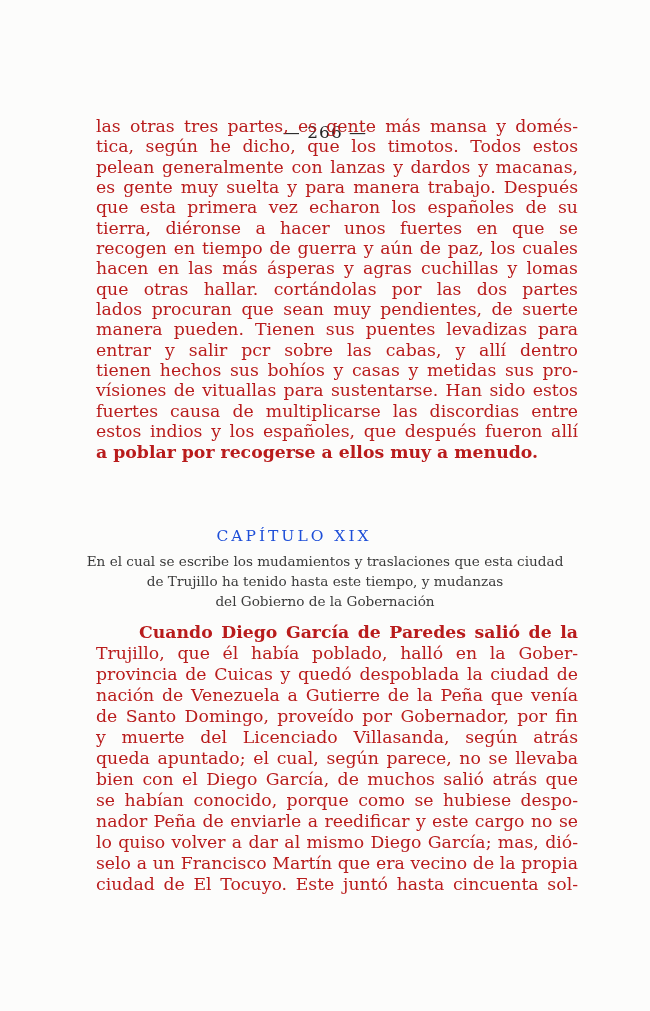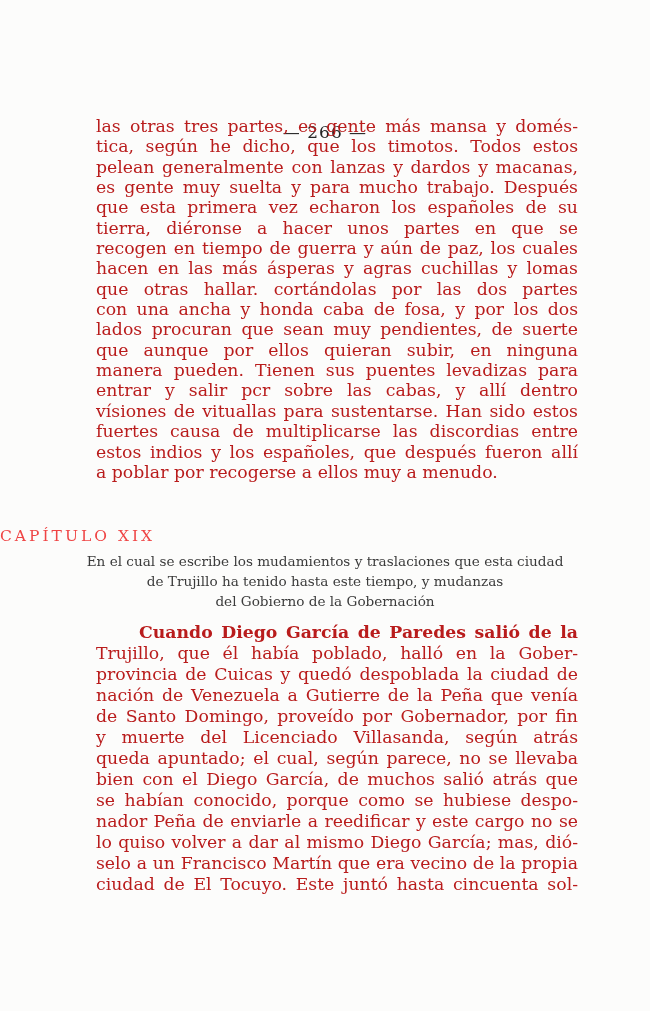--- a/index.html
+++ b/index.html
@@ -45,41 +45,43 @@
   .para1 {
     top: 116px;
     font-size: 17.3px;
   }
   .para1 .line {
     line-height: 20.35px;
     height: 20.35px;
   }
   .para1 .line:last-child {
     text-align-last: left;
+    font-weight: bold;
   }
   .para2 {
     top: 622px;
     font-size: 17.3px;
   }
   .para2 .line {
     line-height: 21px;
     height: 21px;
   }
   .para2 .line:first-child {
     padding-left: 43px;
     font-weight: bold;
   }
   .chapter-heading {
     position: absolute;
     top: 527px;
     left: 0;
     width: 588px;
+    text-align: center;
     font-size: 15.5px;
     letter-spacing: 3px;
-    color: #ef4444;
+    color: #1d4ed8;
   }
   .subtitle {
     position: absolute;
     top: 551px;
     left: 78px;
     width: 494px;
     font-size: 13.6px;
     color: #3b3b3b;
   }
   .subtitle .line {
@@ -91,31 +93,30 @@
 </head>
 <body>
 
 <div class="page">
   <div class="page-number">— 266 —</div>
 
   <div class="para para1">
       <div class="line">las otras tres partes, es gente más mansa y domés-</div>
       <div class="line">tica, según he dicho, que los timotos. Todos estos</div>
       <div class="line">pelean generalmente con lanzas y dardos y macanas,</div>
-      <div class="line">es gente muy suelta y para mucho trabajo. Después</div>
+      <div class="line">es gente muy suelta y para manera trabajo. Después</div>
       <div class="line">que esta primera vez echaron los españoles de su</div>
-      <div class="line">tierra, diéronse a hacer unos partes en que se</div>
+      <div class="line">tierra, diéronse a hacer unos fuertes en que se</div>
       <div class="line">recogen en tiempo de guerra y aún de paz, los cuales</div>
       <div class="line">hacen en las más ásperas y agras cuchillas y lomas</div>
       <div class="line">que otras hallar. cortándolas por las dos partes</div>
-      <div class="line">con una ancha y honda caba de fosa, y por los dos</div>
       <div class="line">lados procuran que sean muy pendientes, de suerte</div>
-      <div class="line">que aunque por ellos quieran subir, en ninguna</div>
       <div class="line">manera pueden. Tienen sus puentes levadizas para</div>
       <div class="line">entrar y salir pcr sobre las cabas, y allí dentro</div>
+      <div class="line">tienen hechos sus bohíos y casas y metidas sus pro-</div>
       <div class="line">vísiones de vituallas para sustentarse. Han sido estos</div>
       <div class="line">fuertes causa de multiplicarse las discordias entre</div>
       <div class="line">estos indios y los españoles, que después fueron allí</div>
       <div class="line">a poblar por recogerse a ellos muy a menudo.</div>
     </div>
 
   <div class="chapter-heading">CAPÍTULO XIX</div>
 
   <div class="subtitle">
       <div class="line">En el cual se escribe los mudamientos y traslaciones que esta ciudad</div>

